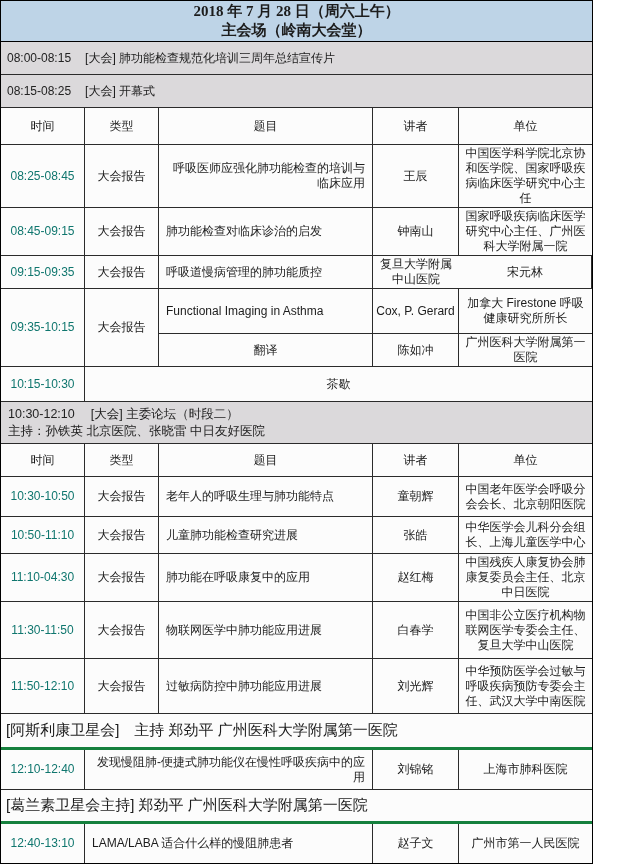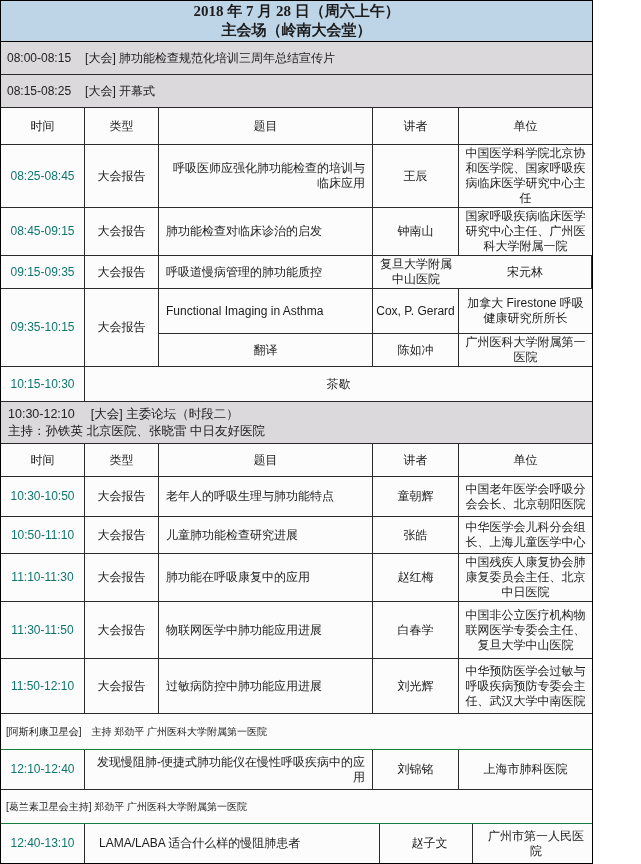--- a/index.html
+++ b/index.html
@@ -26,42 +26,42 @@
   }
   .prerow .t { margin-right:14px; color:#222; }
   .sechead {
     display:flex; flex-direction:column; justify-content:center;
     padding-left:7px; border-bottom:1px solid #2b2b2b;
     font-size:12.5px; line-height:17px;
   }
   .sechead .t { margin-right:16px; color:#222; }
   .sathead {
     display:flex; align-items:center; padding-left:5px;
-    border-bottom:1px solid #15803d; font-size:10px; background:#fcfcfc;
+    border-bottom:3px solid #15803d; font-size:15px; background:#fcfcfc;
   }
   
   .grid {
     display:grid; grid-template-columns:84px 74px 214px 86px 1fr;
     border-bottom:1px solid #2b2b2b; background:#fcfcfc;
   }
   .grid.sat  { grid-template-columns:84px 288px 86px 1fr; }
   .grid.tea  { grid-template-columns:84px 1fr; }
   .grid.merged { grid-template-rows:45px 1fr; }
   .c {
     border-right:1px solid #2b2b2b;
     display:flex; align-items:center; justify-content:center;
     text-align:center; font-size:12px; line-height:15px; padding:1px 3px;
     min-width:0;
   }
   .c.lastcol { border-right:none; }
   .c.title { justify-content:flex-start; text-align:right; padding:1px 7px; }
   .c.time { color:#0f766e; }
   .merged .rspan { grid-row:1 / 3; }
   .merged .sub1 { border-bottom:1px solid #2b2b2b; }
-  .last { flex:1 1 auto;gap:7px; }
+  .last { flex:1 1 auto; }
 </style>
 </head>
 <body>
 
 <div class="sheet">
 
   <div class="titleblock">
     <div>2018 年 7 月 28 日（周六上午）</div>
     <div>主会场（岭南大会堂）</div>
   </div>
@@ -145,21 +145,21 @@
     <div class="c lastcol">中国老年医学会呼吸分会会长、北京朝阳医院</div>
   </div>
   <div class="grid" style="flex:0 0 37px">
     <div class="c time">10:50-11:10</div>
     <div class="c">大会报告</div>
     <div class="c title">儿童肺功能检查研究进展</div>
     <div class="c">张皓</div>
     <div class="c lastcol">中华医学会儿科分会组长、上海儿童医学中心</div>
   </div>
   <div class="grid" style="flex:0 0 37px">
-    <div class="c time">11:10-11:30</div>
+    <div class="c time">11:10-04:30</div>
     <div class="c">大会报告</div>
     <div class="c title">肺功能在呼吸康复中的应用</div>
     <div class="c">赵红梅</div>
     <div class="c lastcol">中国残疾人康复协会肺康复委员会主任、北京中日医院</div>
   </div>
   <div class="grid" style="flex:0 0 57px">
     <div class="c time">11:30-11:50</div>
     <div class="c">大会报告</div>
     <div class="c title">物联网医学中肺功能应用进展</div>
     <div class="c">白春学</div>

